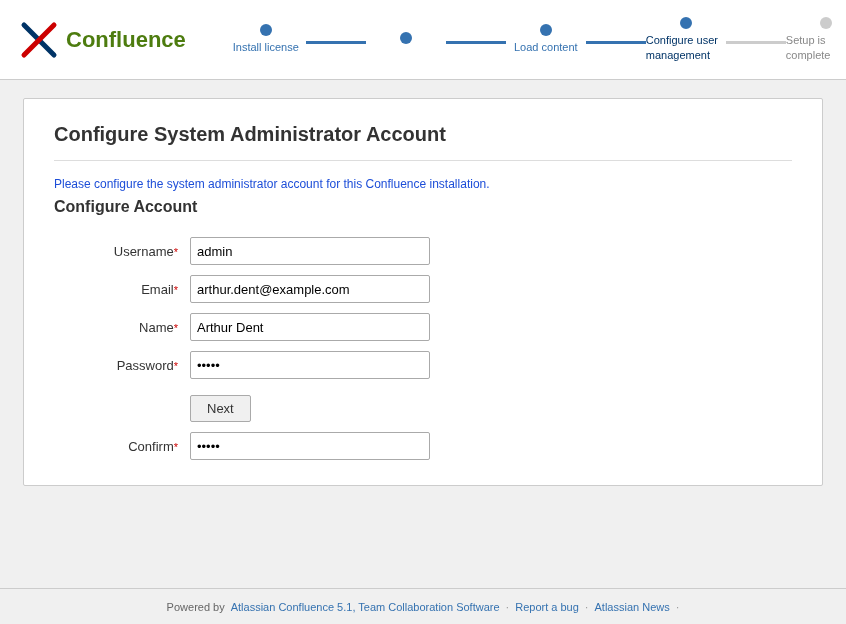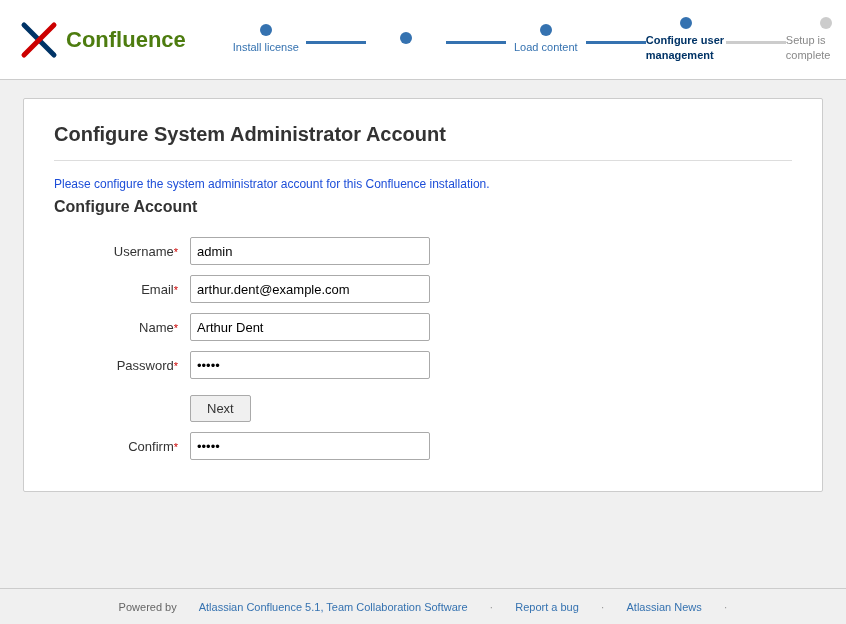--- a/index.html
+++ b/index.html
@@ -58,21 +58,21 @@
     }
     .step-dot.completed { background: #3572b0; }
     .step-dot.active { background: #3572b0; border: 2px solid #3572b0; }
     .step-label {
       font-size: 11px;
       color: #888;
       line-height: 1.3;
     }
     .step-label.active {
       color: #003366;
-      font-weight: bold;
+      font-weight: normal;
     }
     .step-label.completed {
       color: #3572b0;
     }
     .step-row {
       display: flex;
       align-items: center;
     }
     .step-item {
       display: flex;
@@ -84,21 +84,21 @@
     
     .main {
       padding: 18px 20px 10px 20px;
       height: calc(624px - 80px - 36px);
       overflow: auto;
     }
     .card {
       background: #fff;
       border: 1px solid #ccc;
       border-radius: 2px;
-      padding: 24px 30px 26px 30px;
+      padding: 24px 30px 20px 30px;
       max-width: 800px;
       margin: 0 auto;
     }
     .card-title {
       font-size: 20px;
       font-weight: bold;
       color: #333;
       margin-bottom: 14px;
     }
     .card-divider {
@@ -162,21 +162,21 @@
     
     .footer {
       background: #f0f0f0;
       border-top: 1px solid #ccc;
       height: 36px;
       display: flex;
       align-items: center;
       justify-content: center;
       font-size: 11px;
       color: #666;
-      gap: 22px;
+      gap: 6px;
     }
     .footer a {
       color: #3572b0;
       text-decoration: none;
     }
     .footer-dot { color: #999; }
   </style>
 </head>
 <body>
 

